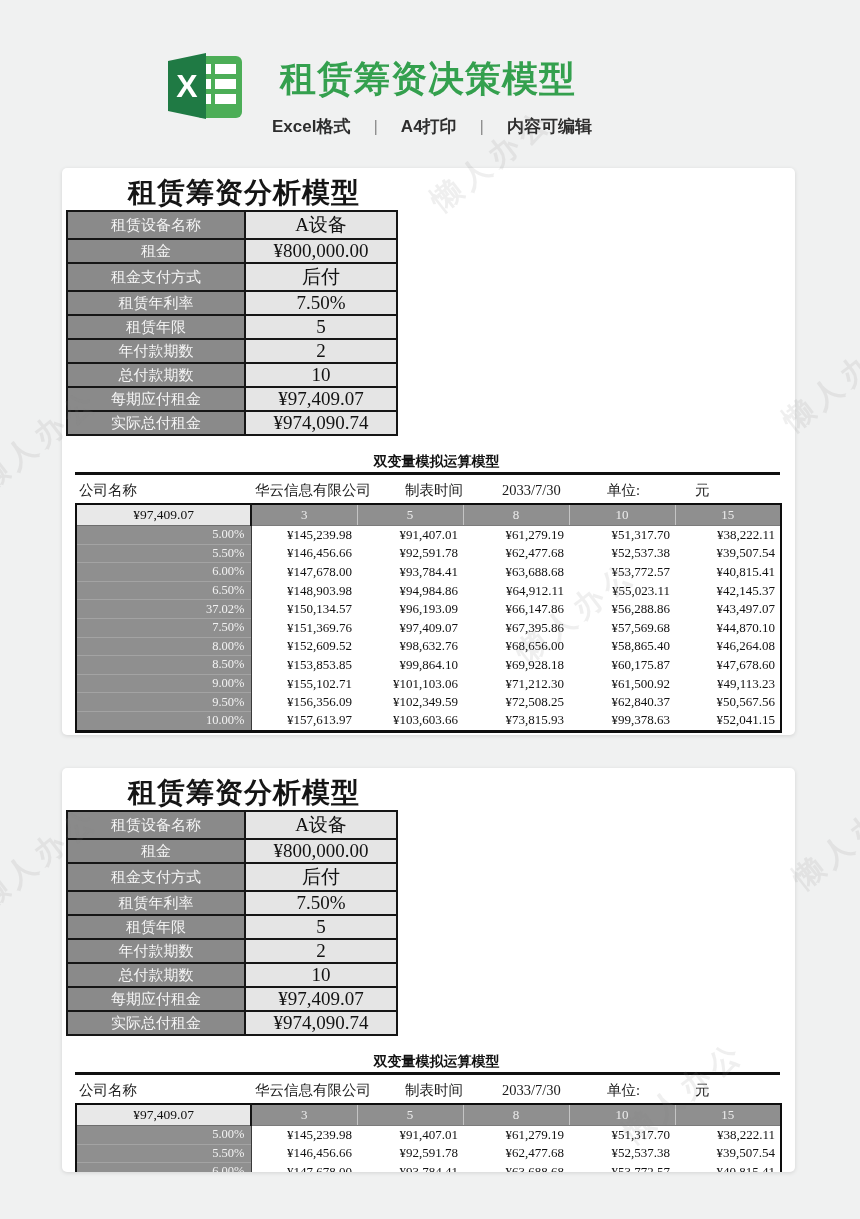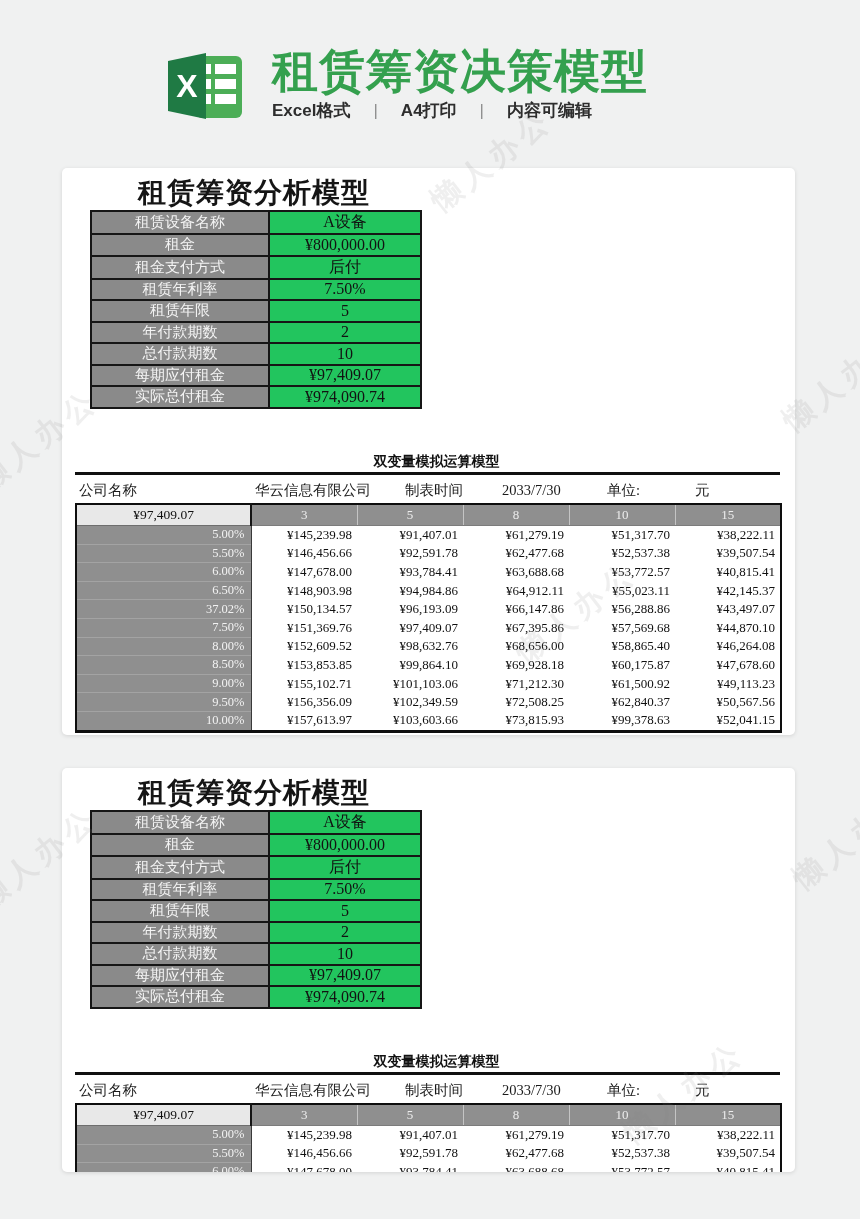--- a/index.html
+++ b/index.html
@@ -2,40 +2,40 @@
 <html><head>
 <meta charset="utf-8">
 <style>
   html,body{margin:0;padding:0;background:#e9e9e9;}
   .page{position:relative;width:860px;height:1219px;background:#f0f1f1;overflow:hidden;
         font-family:"Liberation Serif","DejaVu Serif",serif;}
   
   .hero{position:absolute;left:160px;top:48px;display:flex;align-items:flex-start;gap:24px;}
   .logo{width:88px;height:80px;flex:0 0 auto;}
   .hero-text{display:flex;flex-direction:column;}
-  .hero-title{margin:0;font-family:"Liberation Sans","DejaVu Sans",sans-serif;font-weight:bold;
-              font-size:46px;line-height:46px;color:#34a04e;letter-spacing:1px;}
+  .hero-title{margin:8px;font-family:"Liberation Sans","DejaVu Sans",sans-serif;font-weight:bold;
+              font-size:36px;line-height:46px;color:#34a04e;letter-spacing:1px;}
   .hero-sub{margin-top:5px;display:flex;align-items:center;gap:23px;
             font-family:"Liberation Sans","DejaVu Sans",sans-serif;font-weight:bold;
             font-size:17px;color:#2d2d2d;}
   .hero-sub .sep{color:#8f8f8f;font-weight:normal;}
   
   .card{position:absolute;left:62px;width:733px;background:#ffffff;border-radius:5px;
         box-shadow:0 1px 4px rgba(0,0,0,.12);}
   .card-1{top:168px;height:567px;}
   .card-2{top:768px;height:404px;overflow:hidden;}
   .sheet{position:relative;width:100%;height:567px;}
   
-  .sheet-title{position:absolute;left:26px;top:6px;width:332px;margin:0;text-align:center;
+  .sheet-title{position:absolute;left:16px;top:6px;width:332px;margin:0;text-align:center;
                font-size:28px;font-weight:600;color:#151515;letter-spacing:1px;}
-  .info-table{position:absolute;left:28px;top:42px;width:332px;border-collapse:collapse;
+  .info-table{position:absolute;left:4px;top:42px;width:332px;border-collapse:collapse;
               table-layout:fixed;}
   .info-table td{border:2px solid #161616;height:19.5px;padding:0 2px;box-sizing:content-box;}
   .info-table .lbl{width:172px;background:#8a8a8a;color:#f4f4f4;text-align:center;font-size:15px;}
-  .info-table .val{background:#22c55e;color:#121212;text-align:center;font-size:16px;}
+  .info-table .val{background:#e5e5e5;color:#121212;text-align:center;font-size:19px;}
   
   .sim-title{position:absolute;left:0;top:277px;width:100%;margin:8px;text-align:center;
              font-family:"Liberation Sans","DejaVu Sans",sans-serif;font-weight:bold;
              font-size:14px;color:#111;}
   .meta-row{position:absolute;left:13px;top:304px;width:705px;height:31px;
             border-top:3px solid #101010;display:flex;align-items:center;
             font-size:14.5px;color:#1a1a1a;white-space:nowrap;}
   .meta-row .m1{width:180px;padding-left:4px;box-sizing:border-box;}
   .meta-row .m2{width:150px;}
   .meta-row .m3{width:97px;}

